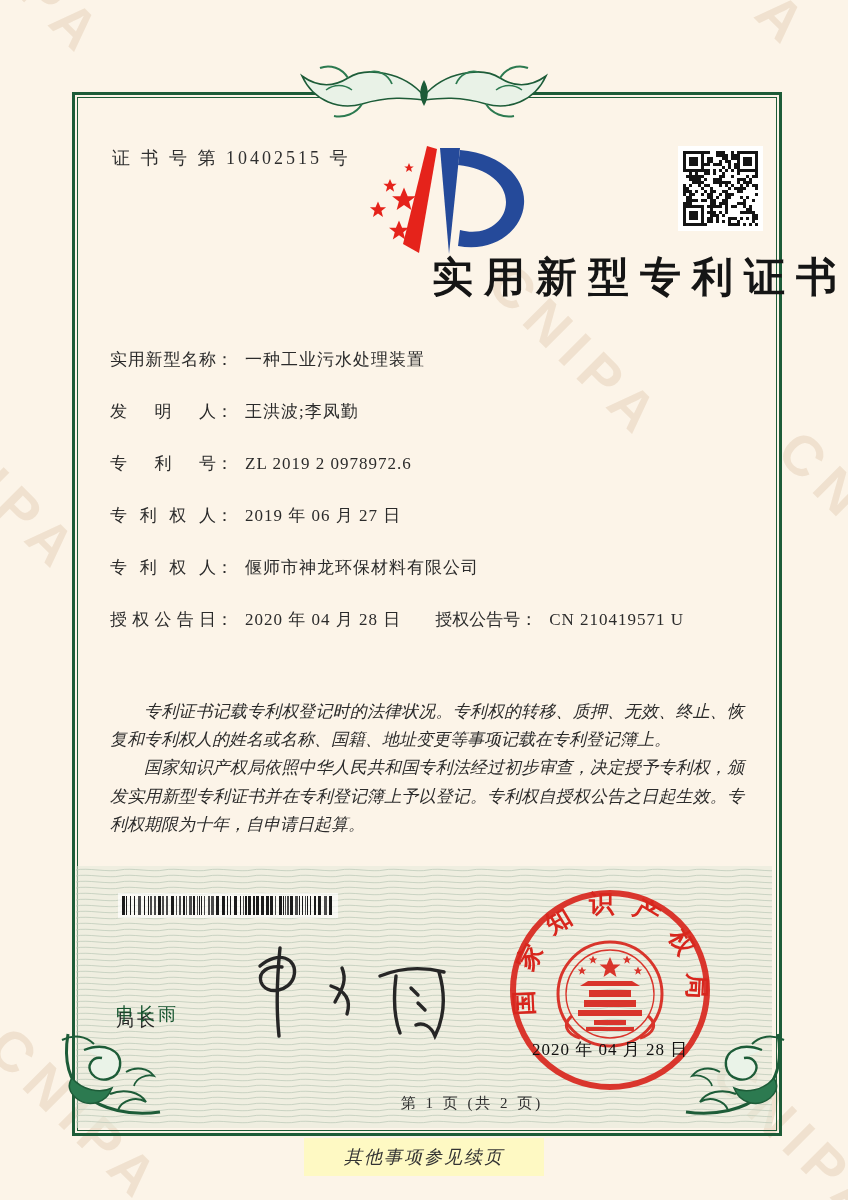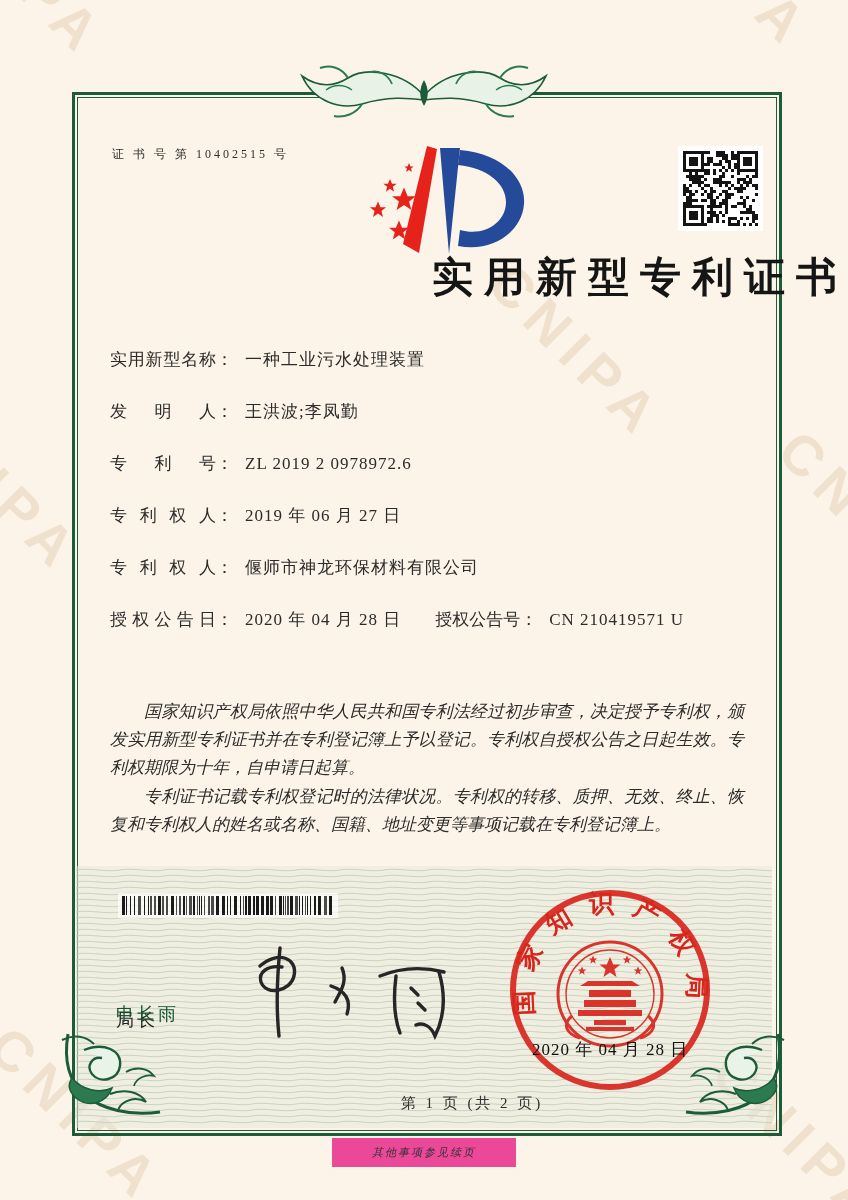--- a/index.html
+++ b/index.html
@@ -7,21 +7,21 @@
   .page{position:relative;width:848px;height:1200px;background:#fcf4e8;overflow:hidden;
         font-family:"Liberation Serif","DejaVu Serif",serif;color:#222;}
   .wm{position:absolute;font-family:"Liberation Sans","DejaVu Sans",sans-serif;
       font-weight:bold;font-size:56px;letter-spacing:10px;color:rgba(213,182,148,0.30);
       transform:rotate(45deg);z-index:0;user-select:none;}
   .frame{position:absolute;left:72px;top:92px;width:704px;height:1038px;
          border:3px solid #1d5c38;z-index:1;}
   .frame-inner{position:absolute;inset:2px;border:1px solid #1d5c38;}
   .waves{position:absolute;left:76px;top:866px;width:696px;height:262px;z-index:1;
          background:rgba(228,234,217,0.55);}
-  .certno{position:absolute;left:112px;top:146px;font-size:12px;letter-spacing:3px;color:#2f2f2f;z-index:2;}
+  .certno{position:absolute;left:112px;top:146px;font-size:18px;letter-spacing:3px;color:#2f2f2f;z-index:2;}
   .logo{position:absolute;left:345px;top:140px;z-index:2;}
   .qr{position:absolute;left:678px;top:146px;background:#fff;padding:5px;z-index:2;line-height:0;}
   .title{position:absolute;left:0;top:250px;width:100%;text-align:right;font-size:41px;
          font-weight:bold;letter-spacing:11px;color:#151515;z-index:2;}
   .fields{position:absolute;left:110px;top:350px;width:640px;z-index:2;font-size:17px;color:#2b2b2b;}
   .frow{margin-bottom:33px;line-height:19px;white-space:nowrap;}
   .flabel{display:inline-block;width:106px;text-align:justify;text-align-last:justify;vertical-align:top;}
   .fcolon{margin-right:12px;}
   .fval{letter-spacing:1px;}
   .pair2{margin-left:34px;}
@@ -32,21 +32,21 @@
            padding:3px 4px;line-height:0;}
   .officer-title{position:absolute;left:116px;top:968px;font-size:18px;letter-spacing:3px;z-index:2;color:#222;margin-top:40px;}
   .officer-name{position:absolute;left:116px;top:1002px;font-size:18px;letter-spacing:3px;z-index:2;color:#14532d;}
   .signature{position:absolute;left:246px;top:940px;z-index:3;}
   .seal{position:absolute;left:500px;top:880px;z-index:3;}
   .seal-date{position:absolute;left:500px;top:1038px;width:220px;text-align:center;
              font-size:17px;letter-spacing:1px;color:#101010;z-index:4;}
   .pagefoot{position:absolute;left:72px;top:1094px;width:704px;text-align:center;
             font-size:15px;letter-spacing:3px;color:#2f2f2f;z-index:2;margin-left:48px;}
   .contnote{position:absolute;left:50%;top:1138px;transform:translateX(-50%);
-            background:#ec4899;padding:7px 40px;font-size:11px;font-style:italic;
+            background:#fef9c3;padding:7px 40px;font-size:18px;font-style:italic;
             letter-spacing:2px;color:#333;z-index:2;white-space:nowrap;}
   .orn-top{position:absolute;left:296px;top:64px;z-index:3;}
   .orn-bl{position:absolute;left:56px;top:1032px;z-index:3;}
   .orn-br{position:absolute;left:668px;top:1032px;z-index:3;transform:scaleX(-1);}
 </style>
 </head>
 <body>
 
 <div class="page">
 
@@ -498,22 +498,22 @@
     </div>
     <div class="frow">
       <span class="flabel">专利权人</span><span class="fcolon">：</span><span class="fval">偃师市神龙环保材料有限公司</span>
     </div>
     <div class="frow">
       <span class="flabel">授权公告日</span><span class="fcolon">：</span><span class="fval">2020 年 04 月 28 日</span><span class="pair2"><span>授权公告号</span><span class="fcolon">：</span><span class="fval">CN 210419571 U</span></span>
     </div>
   </div>
 
   <div class="bodytext">
+    <p>专利证书记载专利权登记时的法律状况。专利权的转移、质押、无效、终止、恢复和专利权人的姓名或名称、国籍、地址变更等事项记载在专利登记簿上。</p>
     <p>国家知识产权局依照中华人民共和国专利法经过初步审查，决定授予专利权，颁发实用新型专利证书并在专利登记簿上予以登记。专利权自授权公告之日起生效。专利权期限为十年，自申请日起算。</p>
-    <p>专利证书记载专利权登记时的法律状况。专利权的转移、质押、无效、终止、恢复和专利权人的姓名或名称、国籍、地址变更等事项记载在专利登记簿上。</p>
   </div>
 
   <div class="barcode">
     <svg id="barsvg" width="212" height="19">
         <rect x="0" y="0" width="3" height="19" fill="#1a1a1a"></rect>
         <rect x="4" y="0" width="1" height="19" fill="#1a1a1a"></rect>
         <rect x="8" y="0" width="1" height="19" fill="#1a1a1a"></rect>
         <rect x="12" y="0" width="1" height="19" fill="#1a1a1a"></rect>
         <rect x="16" y="0" width="3" height="19" fill="#4a4a4a"></rect>
         <rect x="22" y="0" width="1" height="19" fill="#1a1a1a"></rect>

